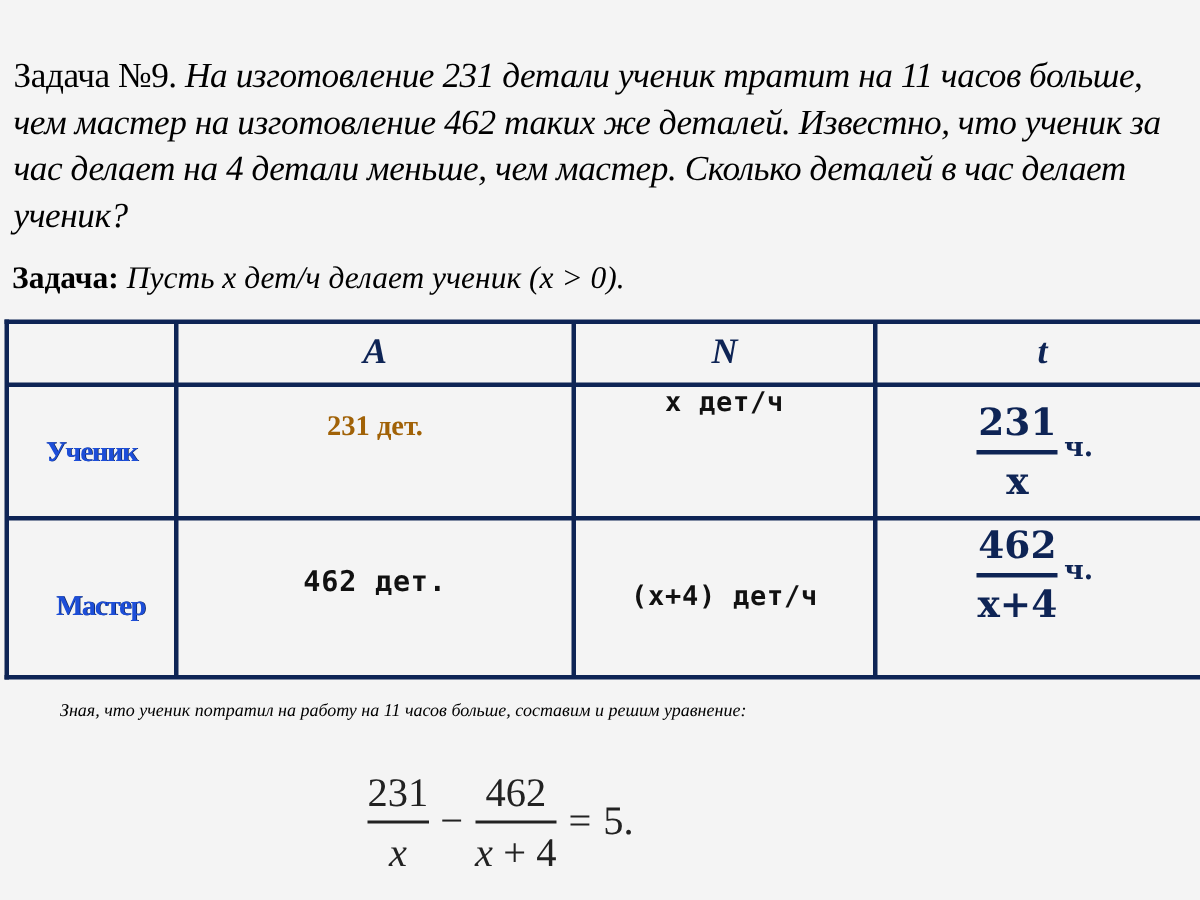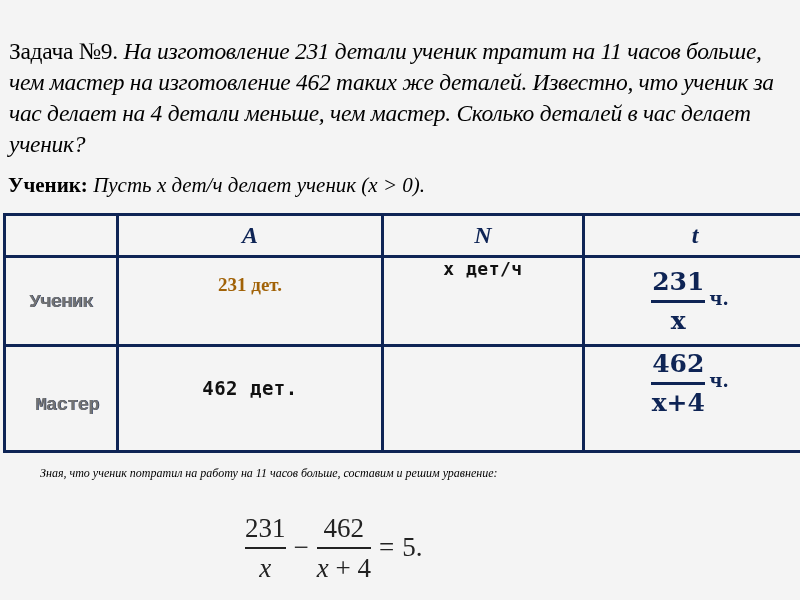--- a/index.html
+++ b/index.html
@@ -38,22 +38,22 @@
     }
     .cell {
       position: absolute; display: flex; align-items: center; justify-content: center;
     }
     .hdr {
       font-family: "Liberation Serif", serif;
       font-weight: bold; font-style: italic;
       font-size: 24px; color: #0e2455;
     }
     .rowhdr {
-      font-family: Liberation Mono, monospace;
-      font-weight: bold; font-size: 19px; color: #737373;
+      font-family: Liberation Serif, serif;
+      font-weight: bold; font-size: 19px; color: #1d4ed8;
       letter-spacing: -0.8px;
       text-shadow: 0.5px 0 0 #0e2455;
     }
     .val-serif {
       font-family: "Liberation Serif", serif; font-weight: bold; font-size: 19px; color: #a16207;
     }
     .val-mono {
       font-family: "DejaVu Sans Mono", monospace; font-weight: bold; font-size: 18px; color: #111;
       letter-spacing: 0.5px;
     }
@@ -87,21 +87,21 @@
   </style>
 </head>
 <body>
 
 <div class="problem">
   <span class="label">Задача №9.</span>
   <span class="body">На изготовление 231 детали ученик тратит на 11 часов больше, чем мастер на изготовление 462 таких же деталей. Известно, что ученик за час делает на 4 детали меньше, чем мастер. Сколько деталей в час делает ученик?</span>
 </div>
 
 <div class="solution">
-  <span class="label">Ученик:</span>
+  <span class="label">Задача:</span>
   <span class="body">Пусть x дет/ч делает ученик (x &gt; 0).</span>
 </div>
 
 <div class="table">
   <div class="col-line" style="left:110px"></div>
   <div class="col-line" style="left:375px"></div>
   <div class="col-line" style="left:576px"></div>
   <div class="row-line" style="top:39px"></div>
   <div class="row-line" style="top:128px"></div>
 
@@ -119,20 +119,21 @@
         <span>231</span>
         <span class="bar"></span>
         <span>x</span>
       </div>
       <span class="frac-unit">ч.</span>
     </div>
   </div>
 
   <div class="cell rowhdr" style="left:0;top:131px;width:122px;height:106px;padding-top:10px">Мастер</div>
   <div class="cell val-mono" style="left:113px;top:131px;width:262px;height:76px;align-items:flex-start;padding-top:30px;font-size:19px">462 дет.</div>
+  <div class="cell val-mono" style="left:378px;top:131px;width:198px;height:106px;align-items:flex-start;padding-top:40px">(x+4) дет/ч</div>
   <div class="cell" style="left:579px;top:131px;width:220px;height:106px;align-items:flex-start;padding-top:2px">
     <div class="frac-wrap" style="margin-left:-10px">
       <div class="frac">
         <span>462</span>
         <span class="bar"></span>
         <span>x+4</span>
       </div>
       <span class="frac-unit">ч.</span>
     </div>
   </div>

